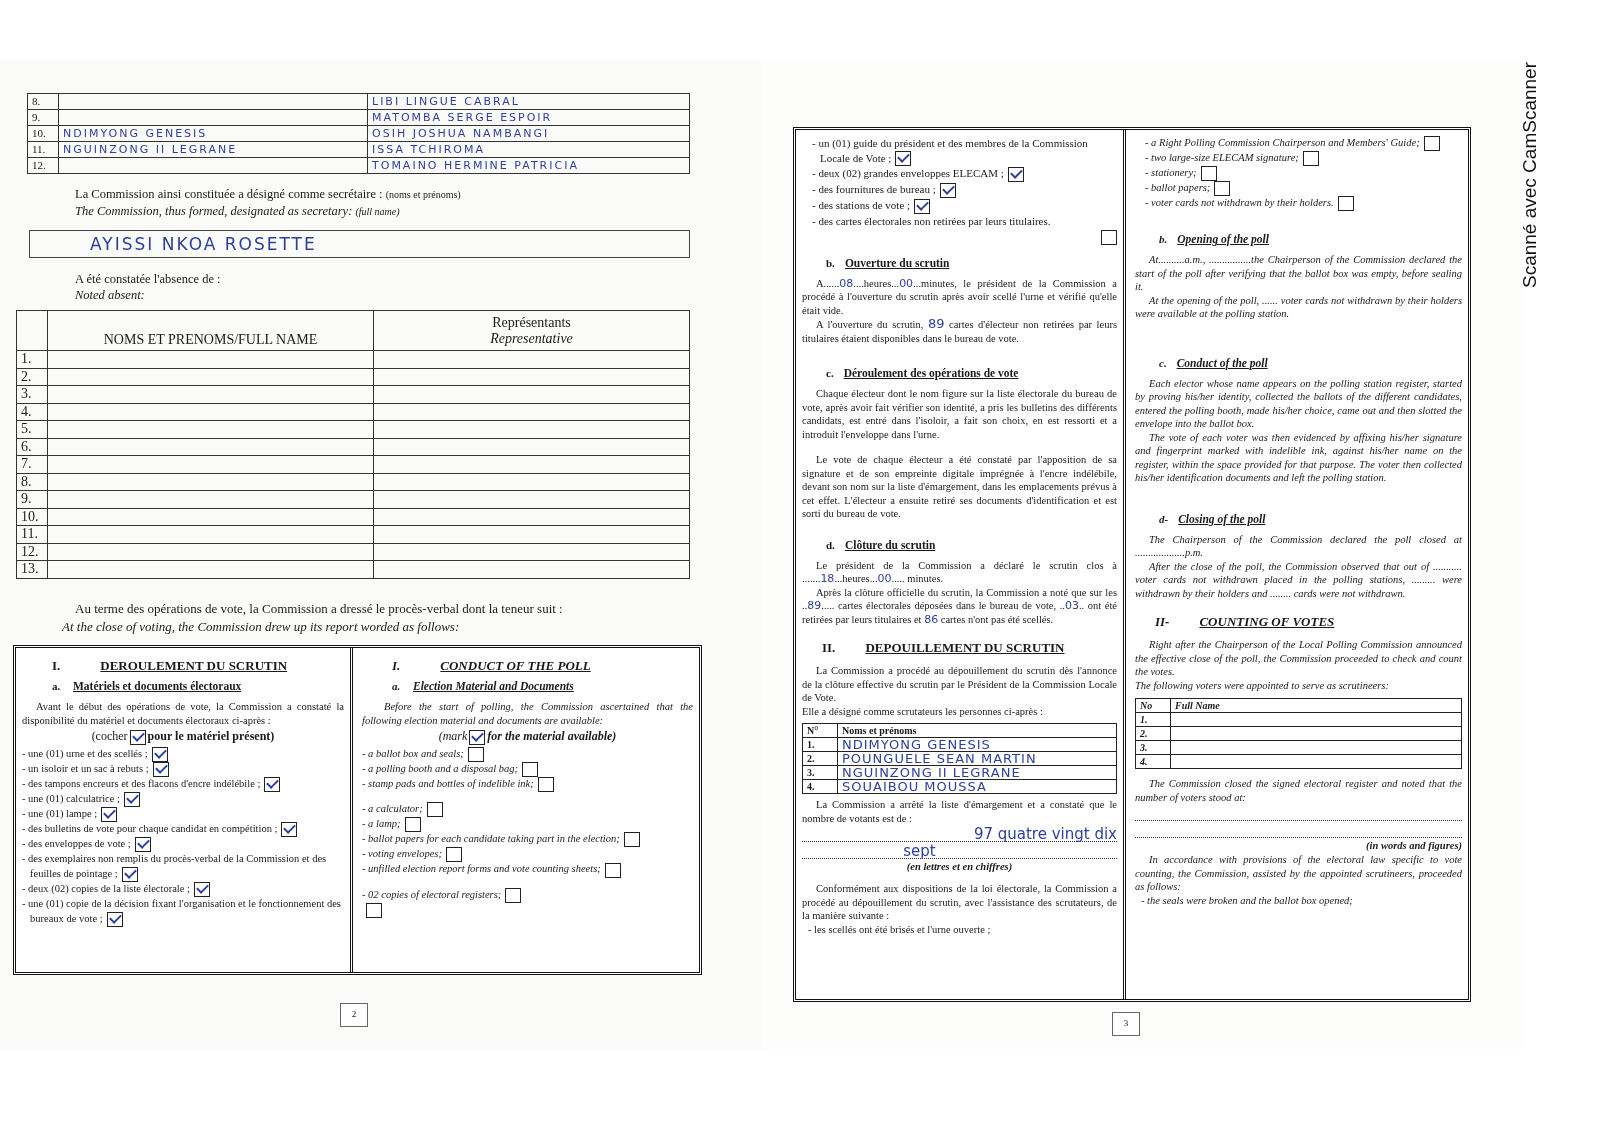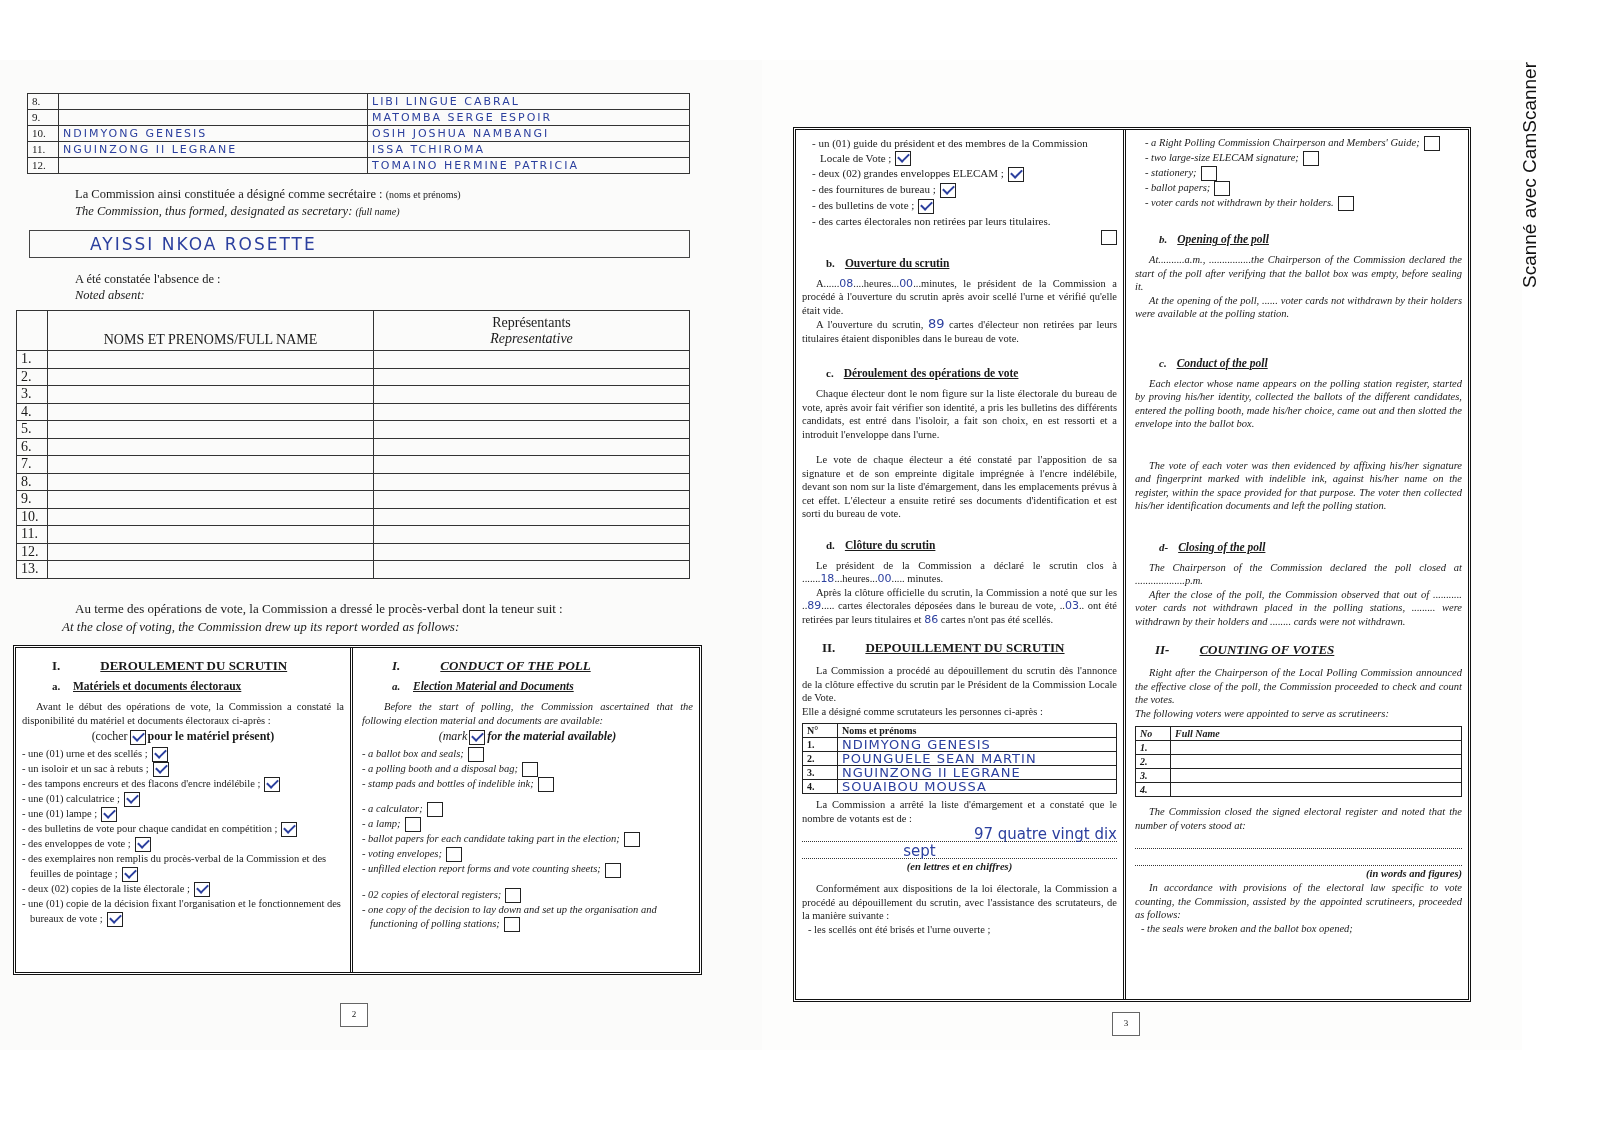--- a/index.html
+++ b/index.html
@@ -208,35 +208,35 @@
     </div>
     <div class="li"><span>- a ballot box and seals;</span><span class="cb"></span></div>
     <div class="li"><span>- a polling booth and a disposal bag;</span><span class="cb"></span></div>
     <div class="li" style="margin-bottom:10px"><span>- stamp pads and bottles of indelible ink;</span><span class="cb"></span></div>
     <div class="li"><span>- a calculator;</span><span class="cb"></span></div>
     <div class="li"><span>- a lamp;</span><span class="cb"></span></div>
     <div class="li"><span>- ballot papers for each candidate taking part in the election;</span><span class="cb"></span></div>
     <div class="li"><span>- voting envelopes;</span><span class="cb"></span></div>
     <div class="li" style="margin-bottom:10px"><span>- unfilled election report forms and vote counting sheets;</span><span class="cb"></span></div>
     <div class="li"><span>- 02 copies of electoral registers;</span><span class="cb"></span></div>
-    <div class="li"><span>- one copy of the decision to lay down and set up the organisation and functioning of polling stations;</span><span class="cb"></span></div>
+    <div class="li"><span class="cb"></span></div>
   </div>
 </div>
 
 <div class="pgnum" style="left:340px;top:1003px;">2</div>
 
 <div class="page" id="pageR"></div>
 
 <div class="box2" style="left:793px;top:127px;width:678px;height:875px;">
 
   <div class="col" style="left:0;width:330px;border-right:3px double #111;padding-top:6px;">
     <div class="li" style="padding-left:18px;text-indent:-8px;font-size:11px"><span>- un (01) guide du président et des membres de la Commission Locale de Vote ;</span><span class="cb on"></span></div>
     <div class="li" style="padding-left:18px;text-indent:-8px;font-size:11px"><span>- deux (02) grandes enveloppes ELECAM ;</span><span class="cb on"></span></div>
     <div class="li" style="padding-left:18px;text-indent:-8px;font-size:11px"><span>- des fournitures de bureau ;</span><span class="cb on"></span></div>
-    <div class="li" style="padding-left:18px;text-indent:-8px;font-size:11px"><span>- des bulletins de vote ;</span><span class="cb on"></span></div>
+    <div class="li" style="padding-left:18px;text-indent:-8px;font-size:11px"><span>- des stations de vote ;</span><span class="cb on"></span></div>
     <div class="li" style="padding-left:18px;text-indent:-8px;font-size:11px"><span>- des cartes électorales non retirées par leurs titulaires.</span><div style="text-align:right"><span class="cb"></span></div></div>
 
     <div style="margin:12px 0 8px 24px;font-size:11px;font-weight:bold">
       <span style="margin-right:10px">b.</span><span class="h2">Ouverture du scrutin</span>
     </div>
     <div class="p" style="text-indent:14px">
       <span>A......</span><span class="hwin">08</span><span>....heures...</span><span class="hwin">00</span><span>...minutes, le président de la Commission a procédé à l'ouverture du scrutin après avoir scellé l'urne et vérifié qu'elle était vide.</span>
     </div>
     <div class="p" style="text-indent:14px">
       <span>A l'ouverture du scrutin,</span> <span class="hwin" style="font-size:13px">89</span> <span>cartes d'électeur non retirées par leurs titulaires étaient disponibles dans le bureau de vote.</span>
@@ -304,21 +304,21 @@
 
     <div style="margin:22px 0 8px 24px;font-size:11px;font-weight:bold">
       <span style="margin-right:10px">b.</span><span class="h2">Opening of the poll</span>
     </div>
     <div class="p" style="text-indent:14px">At..........a.m., ................the Chairperson of the Commission declared the start of the poll after verifying that the ballot box was empty, before sealing it.</div>
     <div class="p" style="text-indent:14px">At the opening of the poll, ...... voter cards not withdrawn by their holders were available at the polling station.</div>
 
     <div style="margin:36px 0 8px 24px;font-size:11px;font-weight:bold">
       <span style="margin-right:10px">c.</span><span class="h2">Conduct of the poll</span>
     </div>
-    <div class="p" style="text-indent:14px;margin-bottom:28px">Each elector whose name appears on the polling station register, started by proving his/her identity, collected the ballots of the different candidates, entered the polling booth, made his/her choice, came out and then slotted the envelope into the ballot box.</div>
+    <div class="p" style="text-indent:14px;margin-bottom:0">Each elector whose name appears on the polling station register, started by proving his/her identity, collected the ballots of the different candidates, entered the polling booth, made his/her choice, came out and then slotted the envelope into the ballot box.</div>
     <div class="p" style="text-indent:14px">The vote of each voter was then evidenced by affixing his/her signature and fingerprint marked with indelible ink, against his/her name on the register, within the space provided for that purpose. The voter then collected his/her identification documents and left the polling station.</div>
 
     <div style="margin:28px 0 8px 24px;font-size:11px;font-weight:bold">
       <span style="margin-right:10px">d-</span><span class="h2">Closing of the poll</span>
     </div>
     <div class="p" style="text-indent:14px">The Chairperson of the Commission declared the poll closed at ...................p.m.</div>
     <div class="p" style="text-indent:14px">After the close of the poll, the Commission observed that out of ........... voter cards not withdrawn placed in the polling stations, ......... were withdrawn by their holders and ........ cards were not withdrawn.</div>
 
     <div style="margin:12px 0 8px 20px;">
       <span class="h1" style="text-decoration:none;margin-right:30px">II-</span><span class="h1">COUNTING OF VOTES</span>

